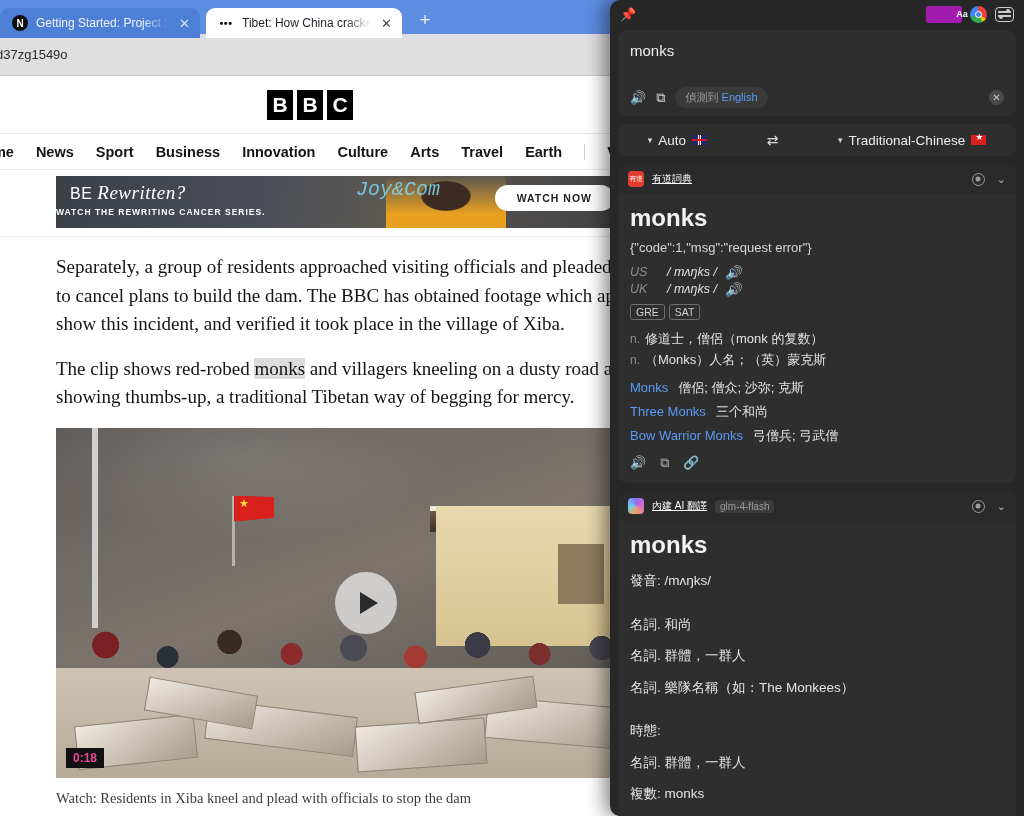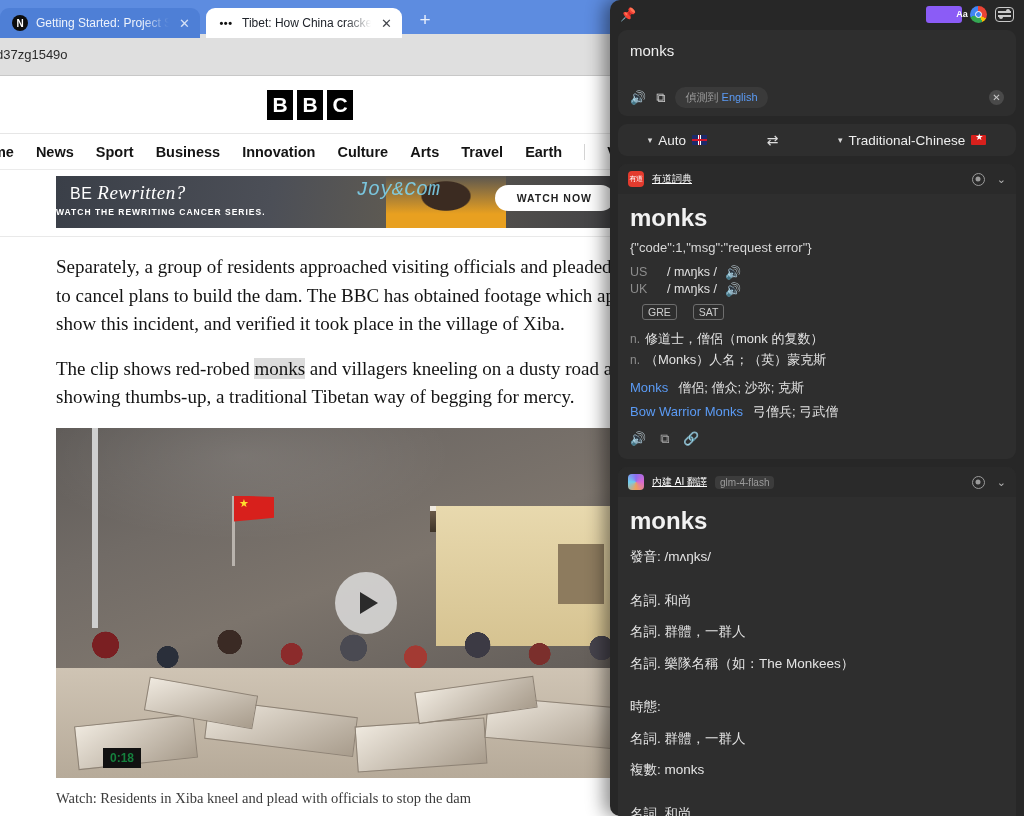--- a/index.html
+++ b/index.html
@@ -95,40 +95,40 @@
   .v-door { position: absolute; right: 72px; top: 116px; width: 46px; height: 60px; background:#8d7b5e; }
   .v-crowd { position: absolute; left: 0; right: 0; bottom: 88px; height: 150px; }
   .v-rubble { position: absolute; left: 0; right: 0; bottom: 0; height: 110px;
      background: linear-gradient(#cfc4b4,#b6aa99); }
   .v-rock { position: absolute; background: linear-gradient(150deg,#efe9df,#a89c8c); border: 1px solid #8d8275; }
   .v-play { position: absolute; left: 50%; top: 50%; transform: translate(-50%,-50%);
      width: 62px; height: 62px; border-radius: 50%; background: rgba(225,225,225,.82);
      display: flex; align-items: center; justify-content: center; }
   .v-play .tri { width: 0; height: 0; border-left: 18px solid #2b2b2b; border-top: 11px solid transparent;
      border-bottom: 11px solid transparent; margin-left: 5px; }
-  .v-dur { position: absolute; left: 10px; bottom: 10px; background: #111; color: #15803d; font-size: 12px;
-     font-weight: 700; padding: 3px 7px; margin-left: 37px; }
+  .v-dur { position: absolute; left: 10px; bottom: 10px; background: #111; color: #ec4899; font-size: 12px;
+     font-weight: 700; padding: 3px 7px; }
   .vcap { margin-left: 56px; width: 620px; padding: 12px 0 20px 0;
      font-family: "Liberation Serif", serif; font-size: 14.5px; color: #3b3b3b; }
 
   .page-scrollbar { position: absolute; right: 0; top: 0; width: 8px; height: 816px; background: transparent; }
   .page-scrollbar .thumb { position: absolute; right: 1px; top: 160px; width: 6px; height: 190px;
      background: #bdbdbd; border-radius: 3px; }
 
   
   #popup {
     position: absolute; left: 610px; top: 0; width: 414px; height: 816px;
     background: #272727; border-radius: 10px 0 0 10px; color: #e6e6e6;
     box-shadow: -6px 0 18px rgba(0,0,0,.45); overflow: hidden;
     font-size: 13px;
   }
   .pp-top { height: 28px; display: flex; align-items: center; padding: 0 10px; }
   .pin { font-size: 13px; color: #cfcfcf; }
   .pp-top-right { margin-left: auto; display: flex; align-items: center; gap: 8px; }
-  .ic-aa { width: 17px; height: 17px; background: #8b5cf6; border-radius: 3px; color: #fff;
+  .ic-aa { width: 17px; height: 17px; background: #a21caf; border-radius: 3px; color: #fff;
      font-size: 9px; display: flex; align-items: center; justify-content: center; font-weight: 700; padding-left: 36px; }
   .ic-chrome { width: 17px; height: 17px; border-radius: 50%;
      background: conic-gradient(#ea4335 0 33%, #fbbc05 33% 42%, #34a853 42% 70%, #4285f4 70% 100%);
      display:flex; align-items:center; justify-content:center; }
   .ic-chrome i { width: 7px; height: 7px; border-radius: 50%; background: #4285f4; border: 1.5px solid #fff; display:block; }
   .ic-slider { width: 19px; height: 15px; border-radius: 4px; border: 1.6px solid #c9c9c9; position: relative; }
   .ic-slider:before, .ic-slider:after { content:""; position: absolute; height: 1.6px; background:#c9c9c9; left: 2px; right: 2px; }
   .ic-slider:before { top: 3.5px; } .ic-slider:after { bottom: 3.5px; }
   .ic-slider i { position: absolute; width: 4px; height: 4px; border-radius: 50%; background: #c9c9c9; top: 1.2px; right: 3px; }
   .ic-slider u { position: absolute; width: 4px; height: 4px; border-radius: 50%; background: #c9c9c9; bottom: 1.2px; left: 3px; }
@@ -169,24 +169,24 @@
   .head-right { margin-left: auto; display: flex; align-items: center; gap: 12px; color: #b4b4b4; }
   .dot-ic { width: 13px; height: 13px; border-radius: 50%; border: 1.4px solid #9b9b9b; position: relative; }
   .dot-ic i { position:absolute; left:50%; top:50%; transform:translate(-50%,-50%); width:5px; height:5px; border-radius:50%; background:#9b9b9b; }
   .chev { font-size: 11px; }
 
   .card-body { padding: 10px 12px 12px; }
   .headword { font-size: 24px; font-weight: 700; color: #f2f2f2; margin-bottom: 8px; }
   .errline { font-size: 13.5px; color: #e4e4e4; margin-bottom: 12px; }
   .errline .boom { color: #ff7a2e; }
   .rawjson { font-size: 13px; color: #d7d7d7; margin-bottom: 10px; font-family: "Liberation Sans", sans-serif; }
-  .phon { display: flex; align-items: center; gap: 8px; font-size: 12.5px; margin-bottom: 3px; }
+  .phon { display: flex; align-items: center; gap: 8px; font-size: 12.5px; margin-bottom: 3px; font-style: italic; }
   .phon .reg { color: #8d8d8d; width: 20px; }
   .phon .ipa { color: #e0e0e0; margin-left: 9px; }
-  .tags { display: flex; gap: 16px; margin: 8px 12px 10px; }
+  .tags { display: flex; gap: 4px; margin: 8px 0 10px; }
   .tag { border: 1px solid #6e6e6e; border-radius: 3px; font-size: 10.5px; color: #cfcfcf; padding: 1px 5px; }
   .defn { font-size: 13px; color: #e2e2e2; margin-bottom: 3px; }
   .defn .pos { color: #8d8d8d; margin-right: 5px; font-size: 12px; }
   .phrases { margin-top: 10px; }
   .phrase { font-size: 13px; margin-bottom: 6px; }
   .phrase .en { color: #5b9bf5; }
   .phrase .zh { color: #e2e2e2; margin-left: 10px; }
   .footic { display: flex; gap: 14px; margin-top: 10px; color: #a8a8a8; font-size: 13px; }
 
   .ai-line { font-size: 13.5px; color: #e4e4e4; line-height: 1.45; margin-top: 12px; }
@@ -363,20 +363,21 @@
         <div class="tags">
           <span class="tag">GRE</span>
           <span class="tag">SAT</span>
         </div>
 
         <div class="defn"><span class="pos">n.</span><span>修道士，僧侶（monk 的复数）</span></div>
         <div class="defn"><span class="pos">n.</span><span>（Monks）人名；（英）蒙克斯</span></div>
 
         <div class="phrases">
           <div class="phrase"><span class="en">Monks</span><span class="zh">僧侶; 僧众; 沙弥; 克斯</span></div>
+          <div class="phrase"><span class="en">Three Monks</span><span class="zh">三个和尚</span></div>
           <div class="phrase"><span class="en">Bow Warrior Monks</span><span class="zh">弓僧兵; 弓武僧</span></div>
         </div>
 
         <div class="footic">
           <span>🔊</span>
           <span>⧉</span>
           <span>🔗</span>
         </div>
       </div>
     </div>

